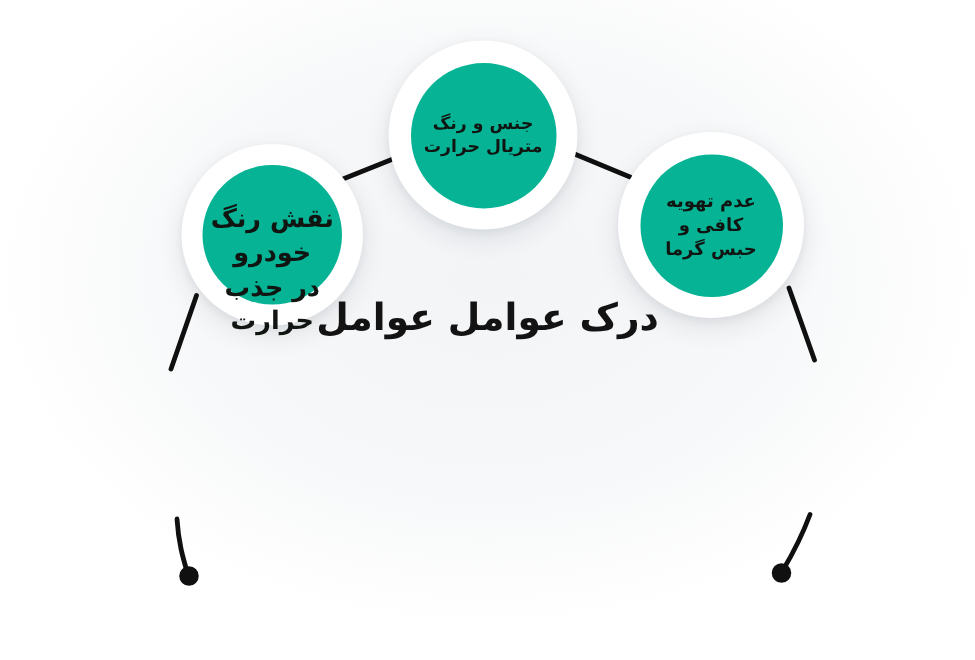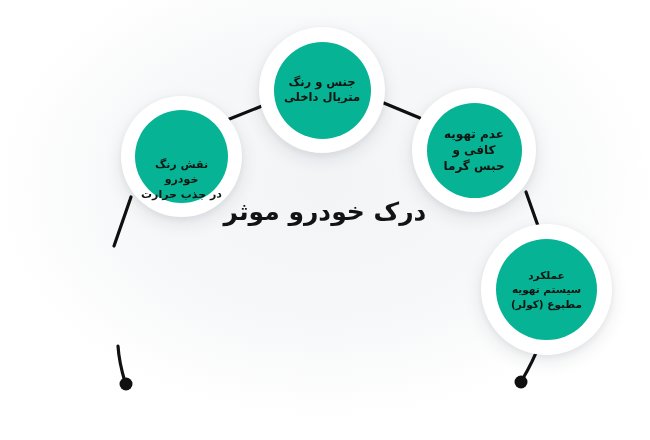--- a/index.html
+++ b/index.html
@@ -63,21 +63,21 @@
     direction: rtl;
   }
 
   
   #node-material      { left: 259px; top: 27px;  width: 126px; height: 126px; }
   #node-material .node-disc   { width: 97px; height: 97px; }
   #node-material .node-label  { font-size: 11.5px; }
 
   #node-body-color    { left: 121px; top: 96px;  width: 121px; height: 121px; }
   #node-body-color .node-disc { width: 93px; height: 93px; }
-  #node-body-color .node-label{ font-size: 11px; margin-top: 48px; }
+  #node-body-color .node-label{ font-size: 17px; margin-top: 48px; }
 
   #node-ventilation   { left: 412px; top: 88px;  width: 124px; height: 124px; }
   #node-ventilation .node-disc { width: 95px; height: 95px; }
   #node-ventilation .node-label{ font-size: 12px; }
 
   #node-greenhouse    { left: 47px;  top: 231px; width: 131px; height: 131px; }
   #node-greenhouse .node-disc  { width: 101px; height: 101px; }
   #node-greenhouse .node-label { font-size: 10.5px; }
 
   #node-ac-system     { left: 481px; top: 224px; width: 131px; height: 131px; }
@@ -118,46 +118,39 @@
       <path d="M 118 346 C 119 362, 122 372, 125 382"></path>
       <path d="M 540 343 C 534 359, 528 370, 522 380"></path>
     </g>
     <circle cx="126" cy="384" r="6.5" fill="#101010"></circle>
     <circle cx="521" cy="382" r="6.5" fill="#101010"></circle>
   </svg>
 
   <div class="node" id="node-material">
     <div class="node-disc">
       <span class="node-label">جنس و رنگ
-متریال داخلی</span>
+متریال حرارت</span>
     </div>
   </div>
 
   <div class="node" id="node-body-color">
     <div class="node-disc">
       <span class="node-label">نقش رنگ
 خودرو
 در جذب حرارت</span>
     </div>
   </div>
 
   <div class="node" id="node-ventilation">
     <div class="node-disc">
       <span class="node-label">عدم تهویه
 کافی و
 حبس گرما</span>
     </div>
   </div>
 
 
-  <div class="node" id="node-ac-system">
-    <div class="node-disc">
-      <span class="node-label">عملکرد
-سیستم تهویه
-مطبوع (کولر)</span>
-    </div>
-  </div>
 
   <div id="center-title">
-    <span class="title-line">درک خودرو موثر</span>
+    <span class="title-line">درک عوامل عوامل</span>
   </div>
 
 </div>
 
 </body></html>

